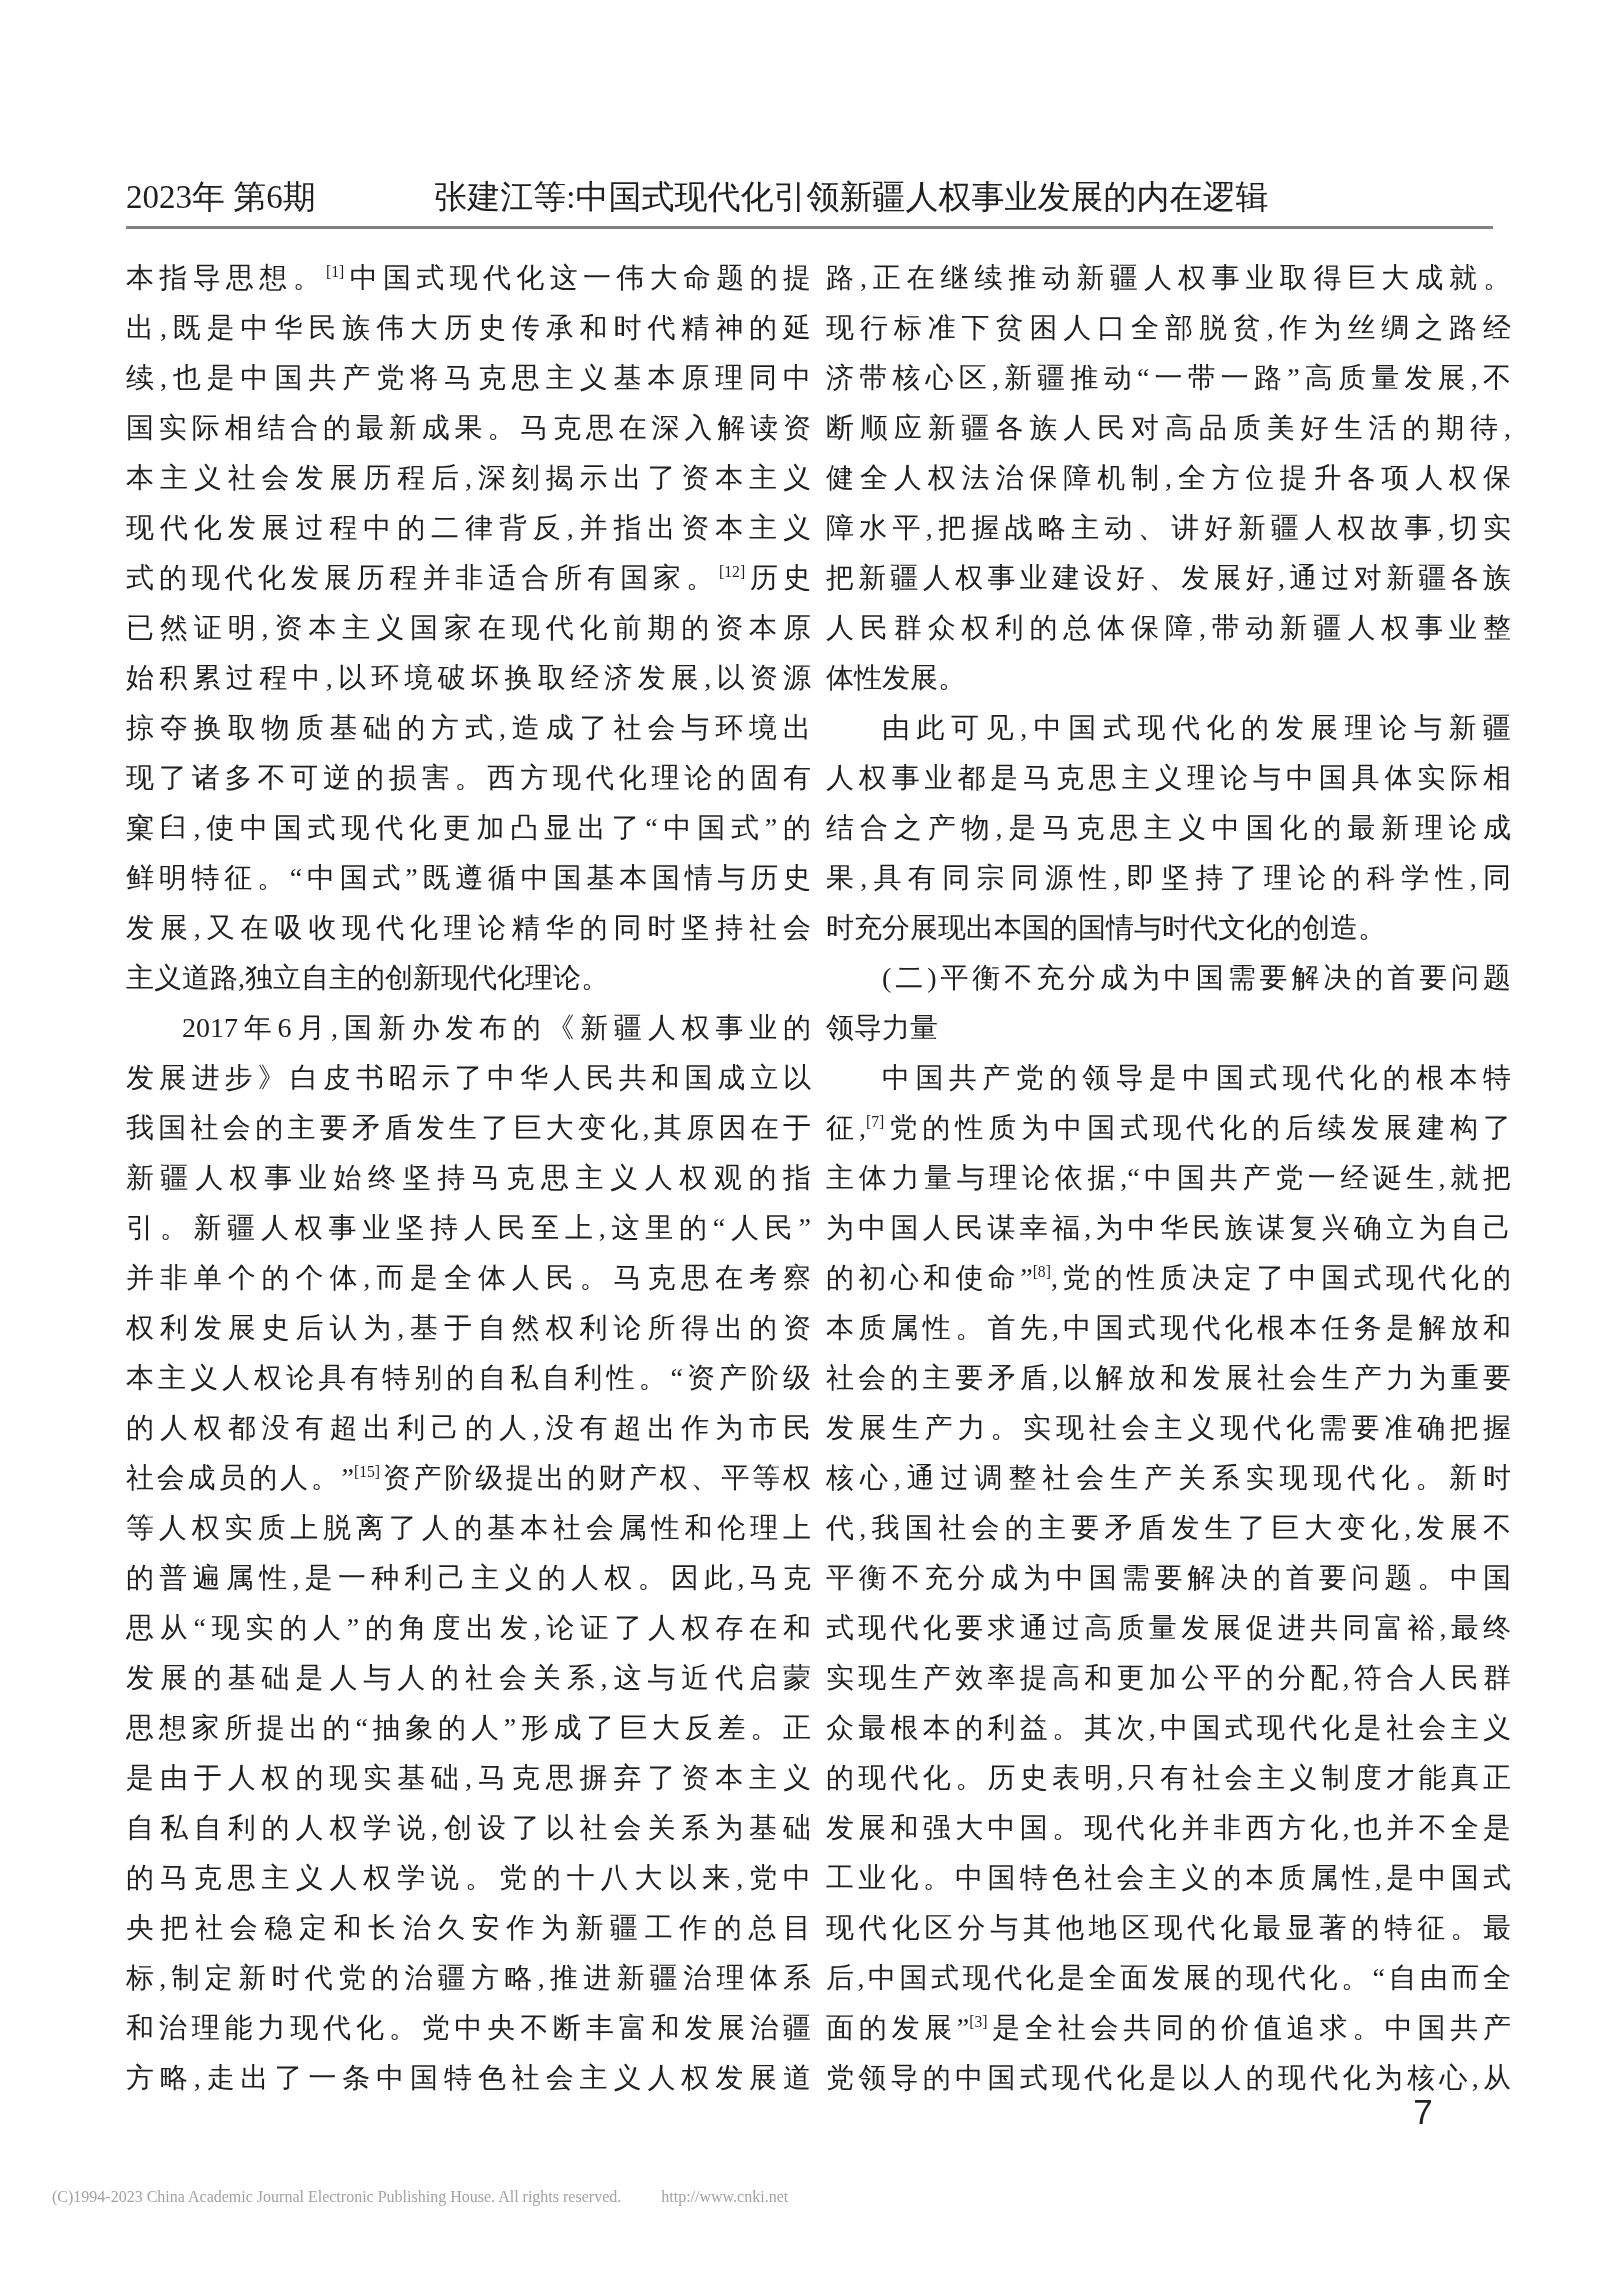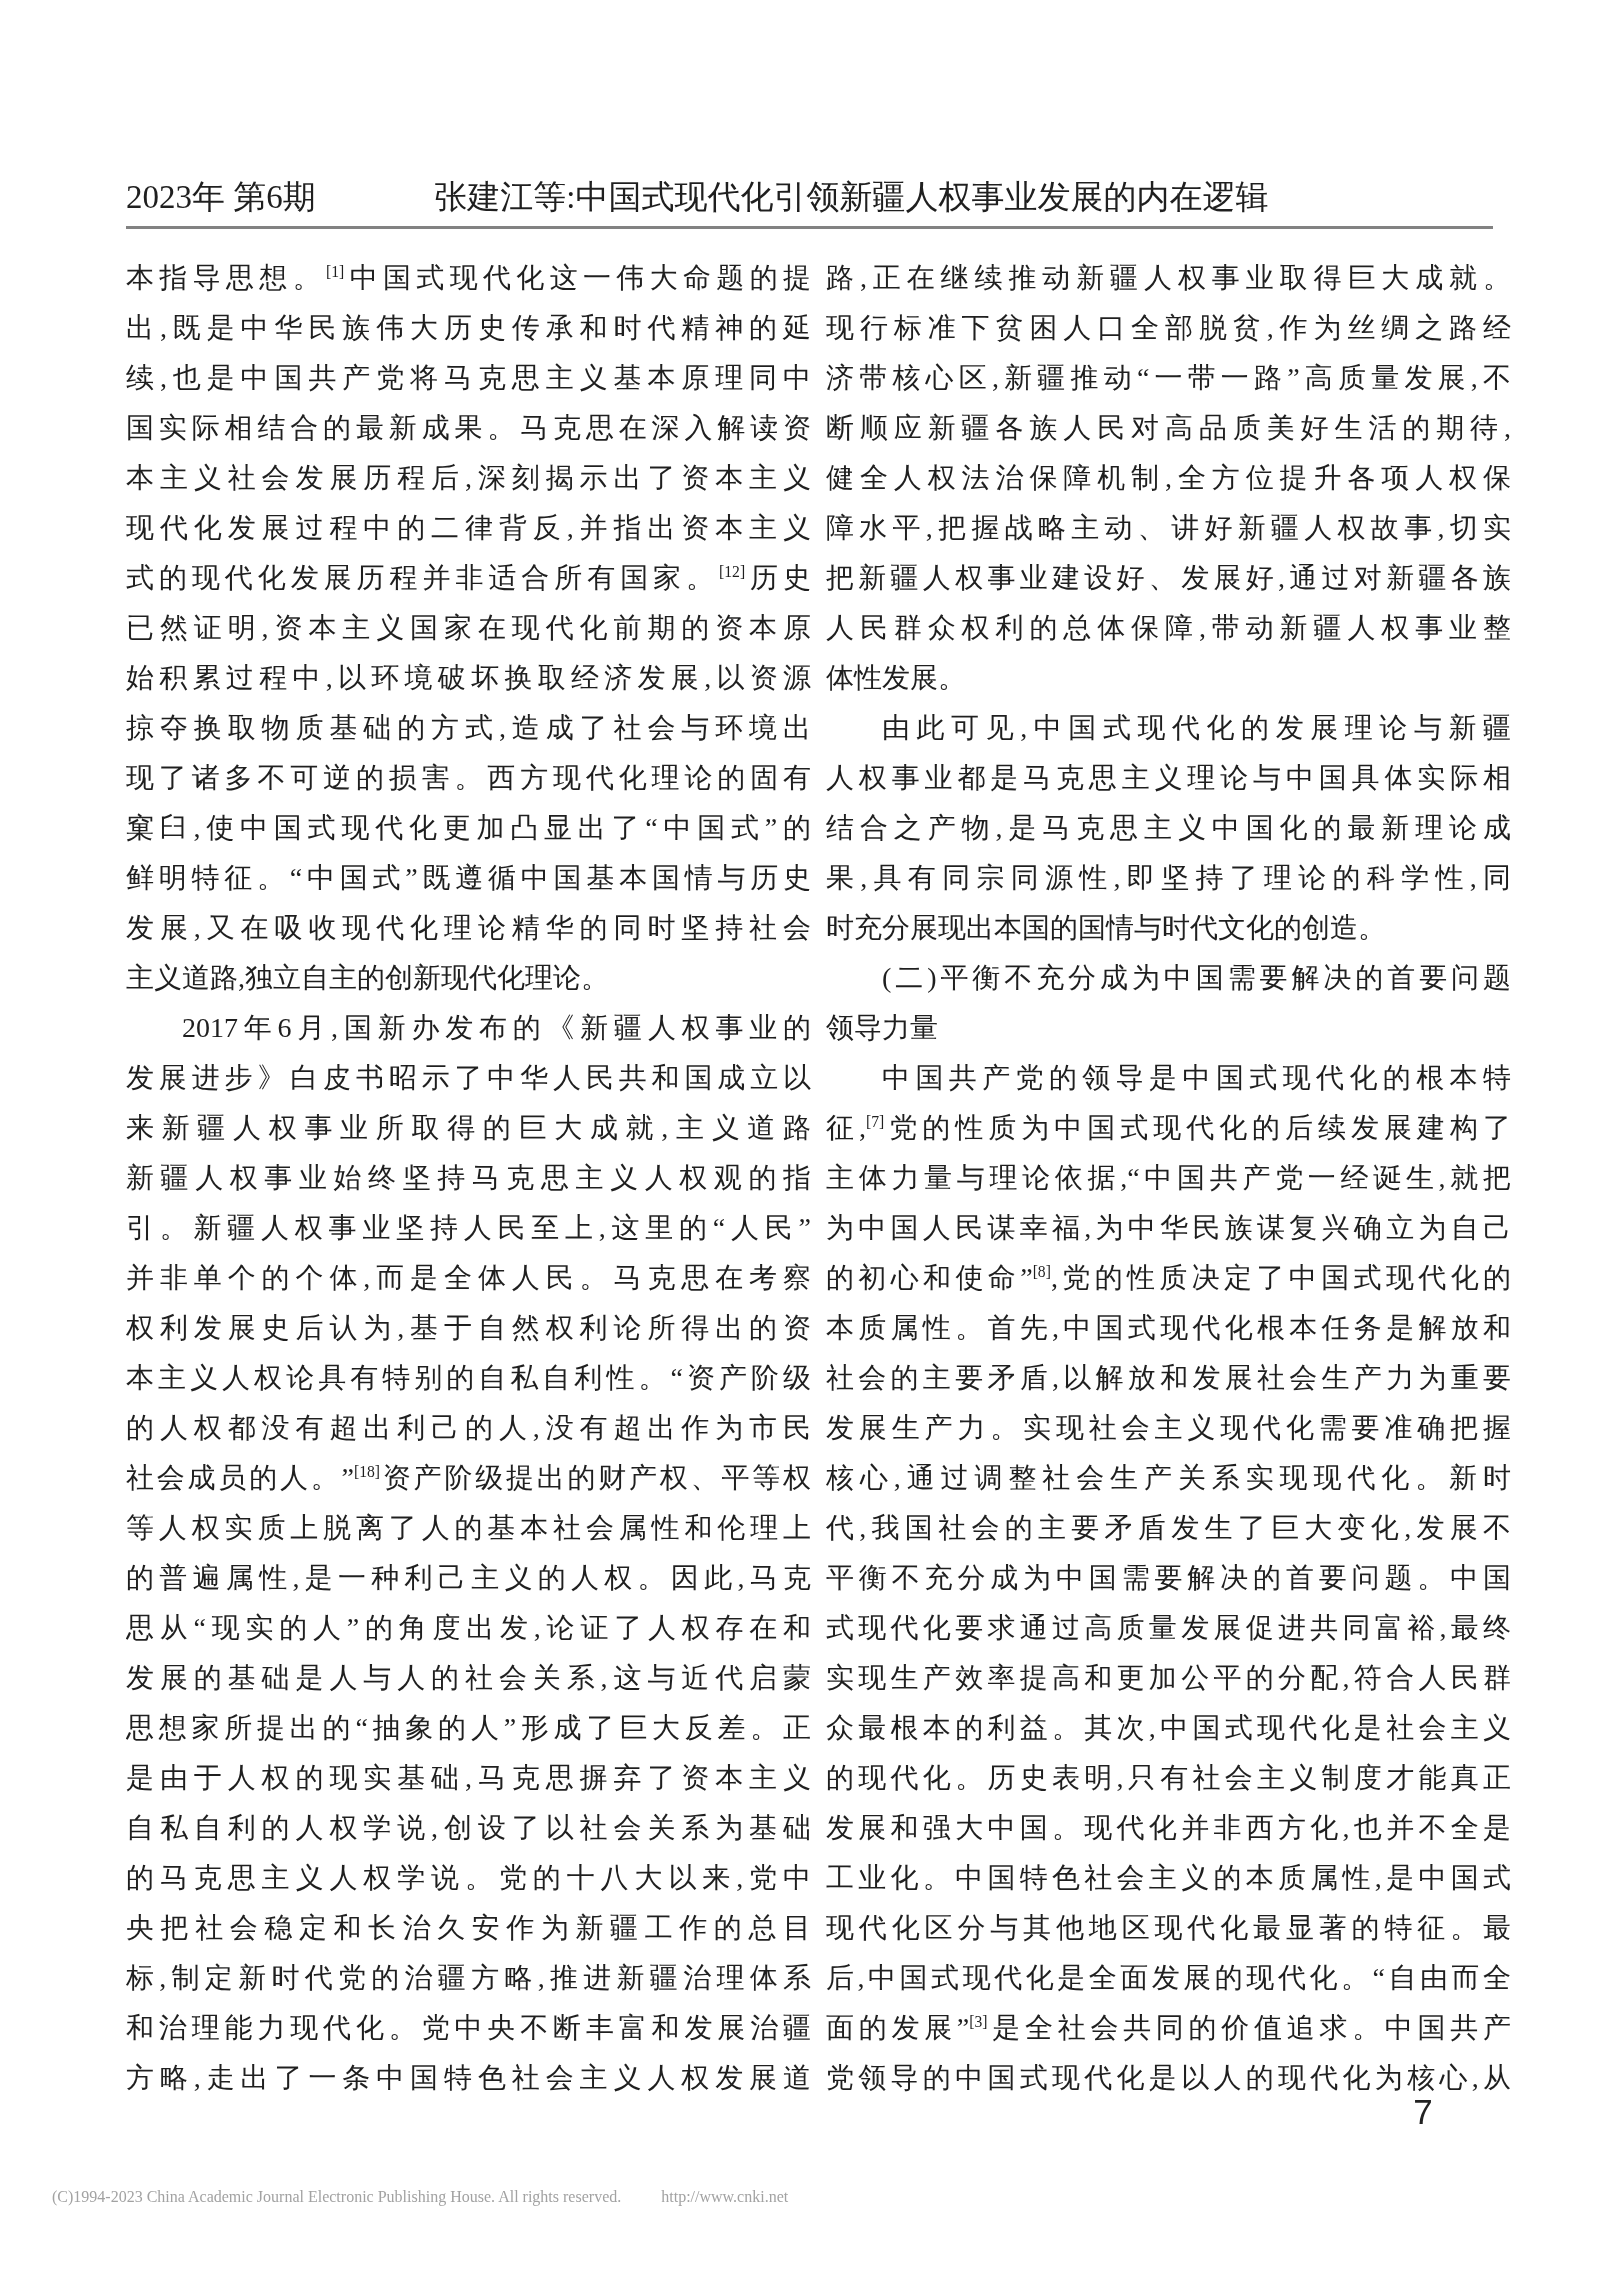--- a/index.html
+++ b/index.html
@@ -104,28 +104,28 @@
       <div class="line">已然证明,资本主义国家在现代化前期的资本原</div>
       <div class="line">始积累过程中,以环境破坏换取经济发展,以资源</div>
       <div class="line">掠夺换取物质基础的方式,造成了社会与环境出</div>
       <div class="line">现了诸多不可逆的损害。西方现代化理论的固有</div>
       <div class="line">窠臼,使中国式现代化更加凸显出了“中国式”的</div>
       <div class="line">鲜明特征。“中国式”既遵循中国基本国情与历史</div>
       <div class="line">发展,又在吸收现代化理论精华的同时坚持社会</div>
       <div class="line end">主义道路,独立自主的创新现代化理论。</div>
       <div class="line indent">2017年6月,国新办发布的《新疆人权事业的</div>
       <div class="line">发展进步》白皮书昭示了中华人民共和国成立以</div>
-      <div class="line">来新疆人权事业所取得的巨大成就,主义道路</div>
+      <div class="line">我国社会的主要矛盾发生了巨大变化,其原因在于</div>
       <div class="line">新疆人权事业始终坚持马克思主义人权观的指</div>
       <div class="line">引。新疆人权事业坚持人民至上,这里的“人民”</div>
       <div class="line">并非单个的个体,而是全体人民。马克思在考察</div>
       <div class="line">权利发展史后认为,基于自然权利论所得出的资</div>
       <div class="line">本主义人权论具有特别的自私自利性。“资产阶级</div>
       <div class="line">的人权都没有超出利己的人,没有超出作为市民</div>
-      <div class="line">社会成员的人。”<sup>[18]</sup>资产阶级提出的财产权、平等权</div>
+      <div class="line">社会成员的人。”<sup>[15]</sup>资产阶级提出的财产权、平等权</div>
       <div class="line">等人权实质上脱离了人的基本社会属性和伦理上</div>
       <div class="line">的普遍属性,是一种利己主义的人权。因此,马克</div>
       <div class="line">思从“现实的人”的角度出发,论证了人权存在和</div>
       <div class="line">发展的基础是人与人的社会关系,这与近代启蒙</div>
       <div class="line">思想家所提出的“抽象的人”形成了巨大反差。正</div>
       <div class="line">是由于人权的现实基础,马克思摒弃了资本主义</div>
       <div class="line">自私自利的人权学说,创设了以社会关系为基础</div>
       <div class="line">的马克思主义人权学说。党的十八大以来,党中</div>
       <div class="line">央把社会稳定和长治久安作为新疆工作的总目</div>
       <div class="line">标,制定新时代党的治疆方略,推进新疆治理体系</div>

